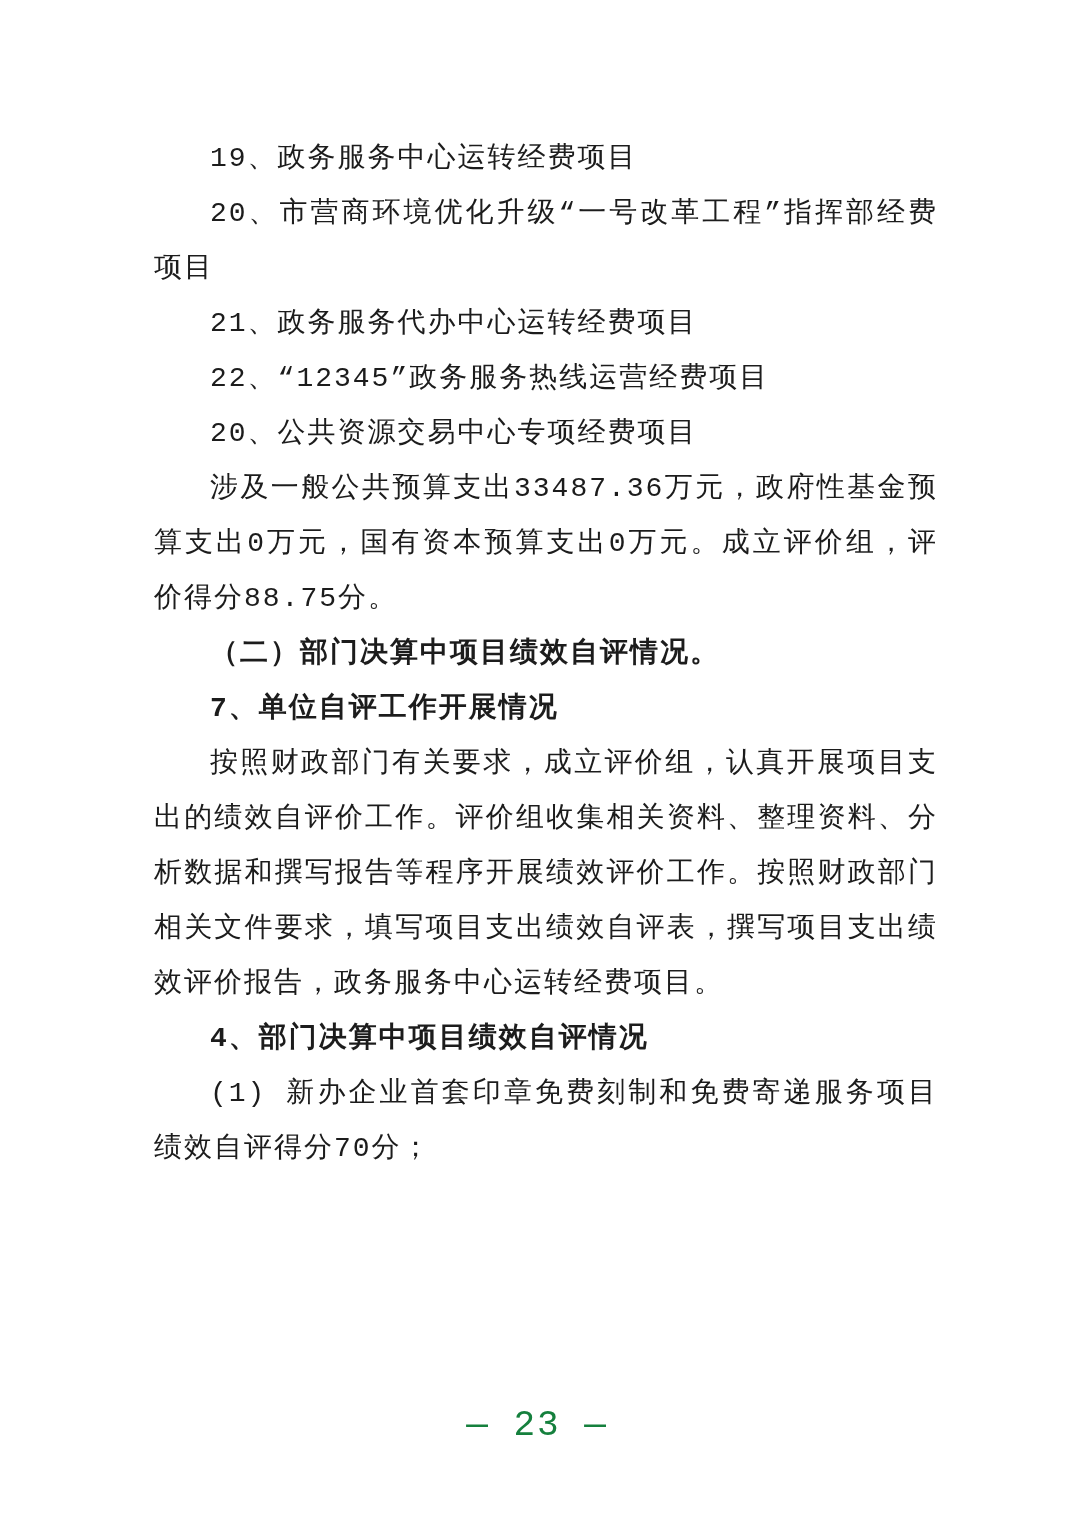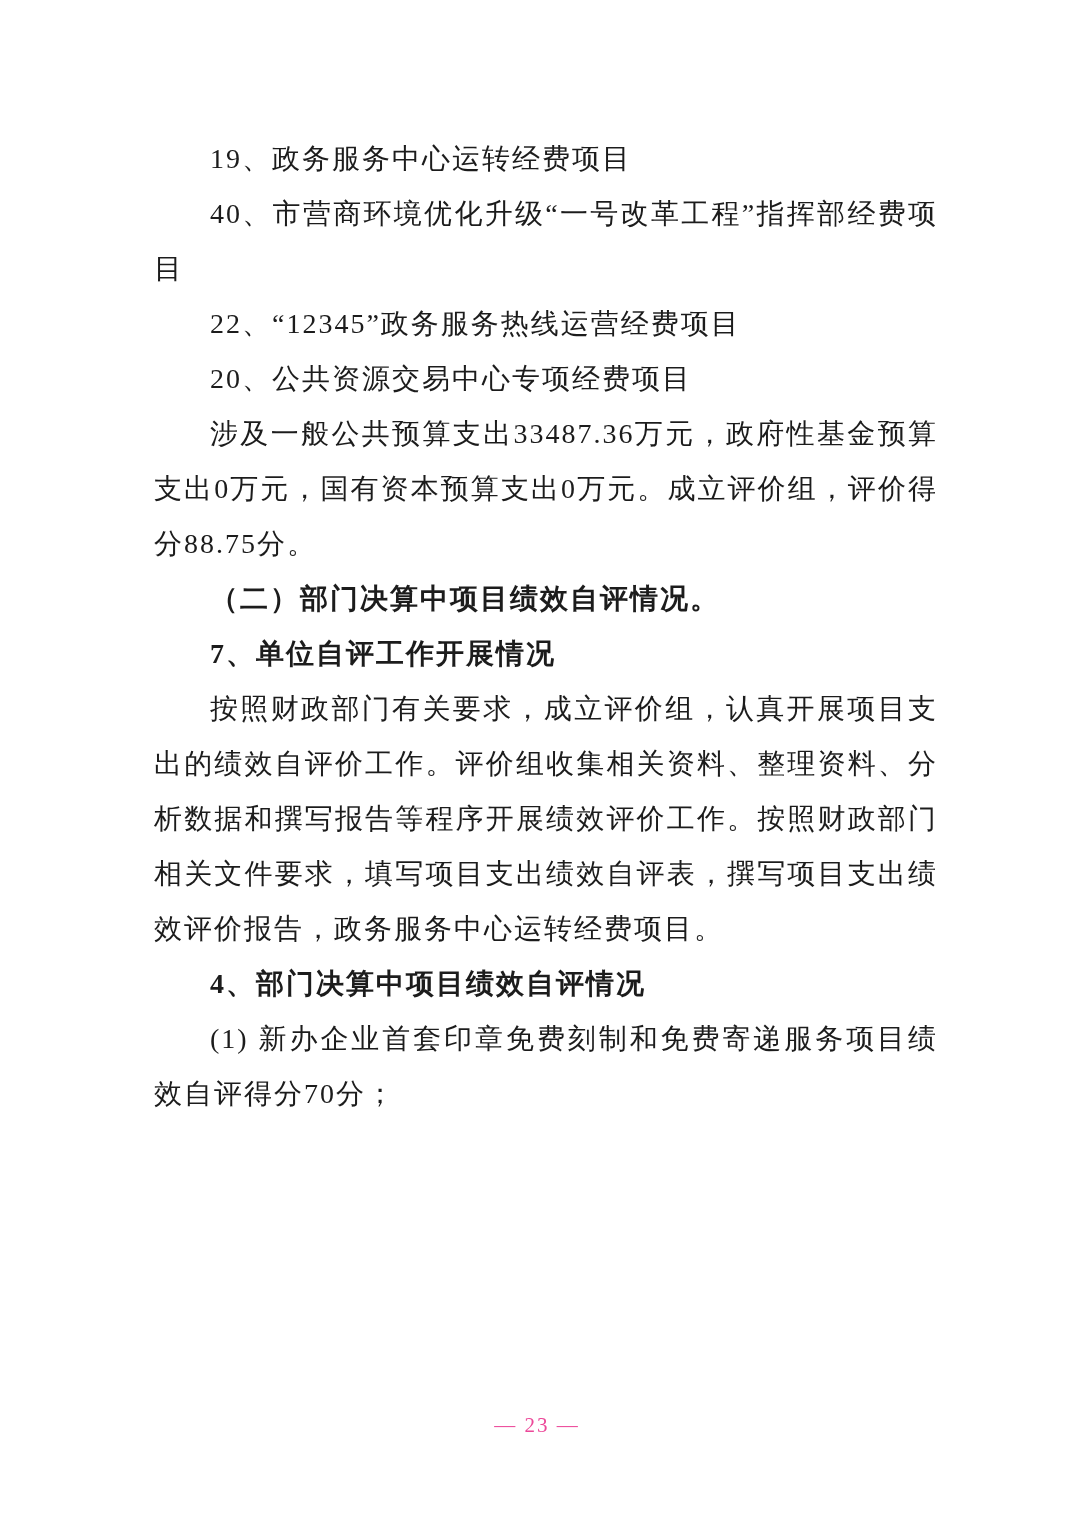--- a/index.html
+++ b/index.html
@@ -6,21 +6,21 @@
     margin: 0;
     padding: 0;
     background: #ffffff;
   }
   .page {
     position: relative;
     width: 1074px;
     height: 1520px;
     background: #ffffff;
     overflow: hidden;
-    font-family: Liberation Serif, serif;
+    font-family: Liberation Mono, monospace;
     color: #1c1c1c;
   }
   .content {
     position: absolute;
     left: 154px;
     top: 131px;
     width: 784px;
     font-size: 28px;
     line-height: 55px;
     letter-spacing: 2px;
@@ -34,33 +34,34 @@
   }
   .content p.heading {
     font-weight: 700;
   }
   .footer {
     position: absolute;
     left: 0;
     top: 1398px;
     width: 100%;
     text-align: center;
-    font-size: 21px;
+    font-size: 36px;
     line-height: 55px;
     letter-spacing: 2px;
-    color: #ec4899;
+    color: #15803d;
   }
 </style>
 </head>
 <body>
 
 <div class="page">
   <div class="content">
     <p class="list">19、政务服务中心运转经费项目</p>
-    <p class="list">40、市营商环境优化升级“一号改革工程”指挥部经费项目</p>
+    <p class="list">20、市营商环境优化升级“一号改革工程”指挥部经费项目</p>
+    <p class="list">21、政务服务代办中心运转经费项目</p>
     <p class="list">22、“12345”政务服务热线运营经费项目</p>
     <p class="list">20、公共资源交易中心专项经费项目</p>
     <p class="body">涉及一般公共预算支出33487.36万元，政府性基金预算支出0万元，国有资本预算支出0万元。成立评价组，评价得分88.75分。</p>
     <p class="heading">（二）部门决算中项目绩效自评情况。</p>
     <p class="heading">7、单位自评工作开展情况</p>
     <p class="body">按照财政部门有关要求，成立评价组，认真开展项目支出的绩效自评价工作。评价组收集相关资料、整理资料、分析数据和撰写报告等程序开展绩效评价工作。按照财政部门相关文件要求，填写项目支出绩效自评表，撰写项目支出绩效评价报告，政务服务中心运转经费项目。</p>
     <p class="heading">4、部门决算中项目绩效自评情况</p>
     <p class="body">(1) 新办企业首套印章免费刻制和免费寄递服务项目绩效自评得分70分；</p>
   </div>
   <div class="footer">— 23 —</div>

